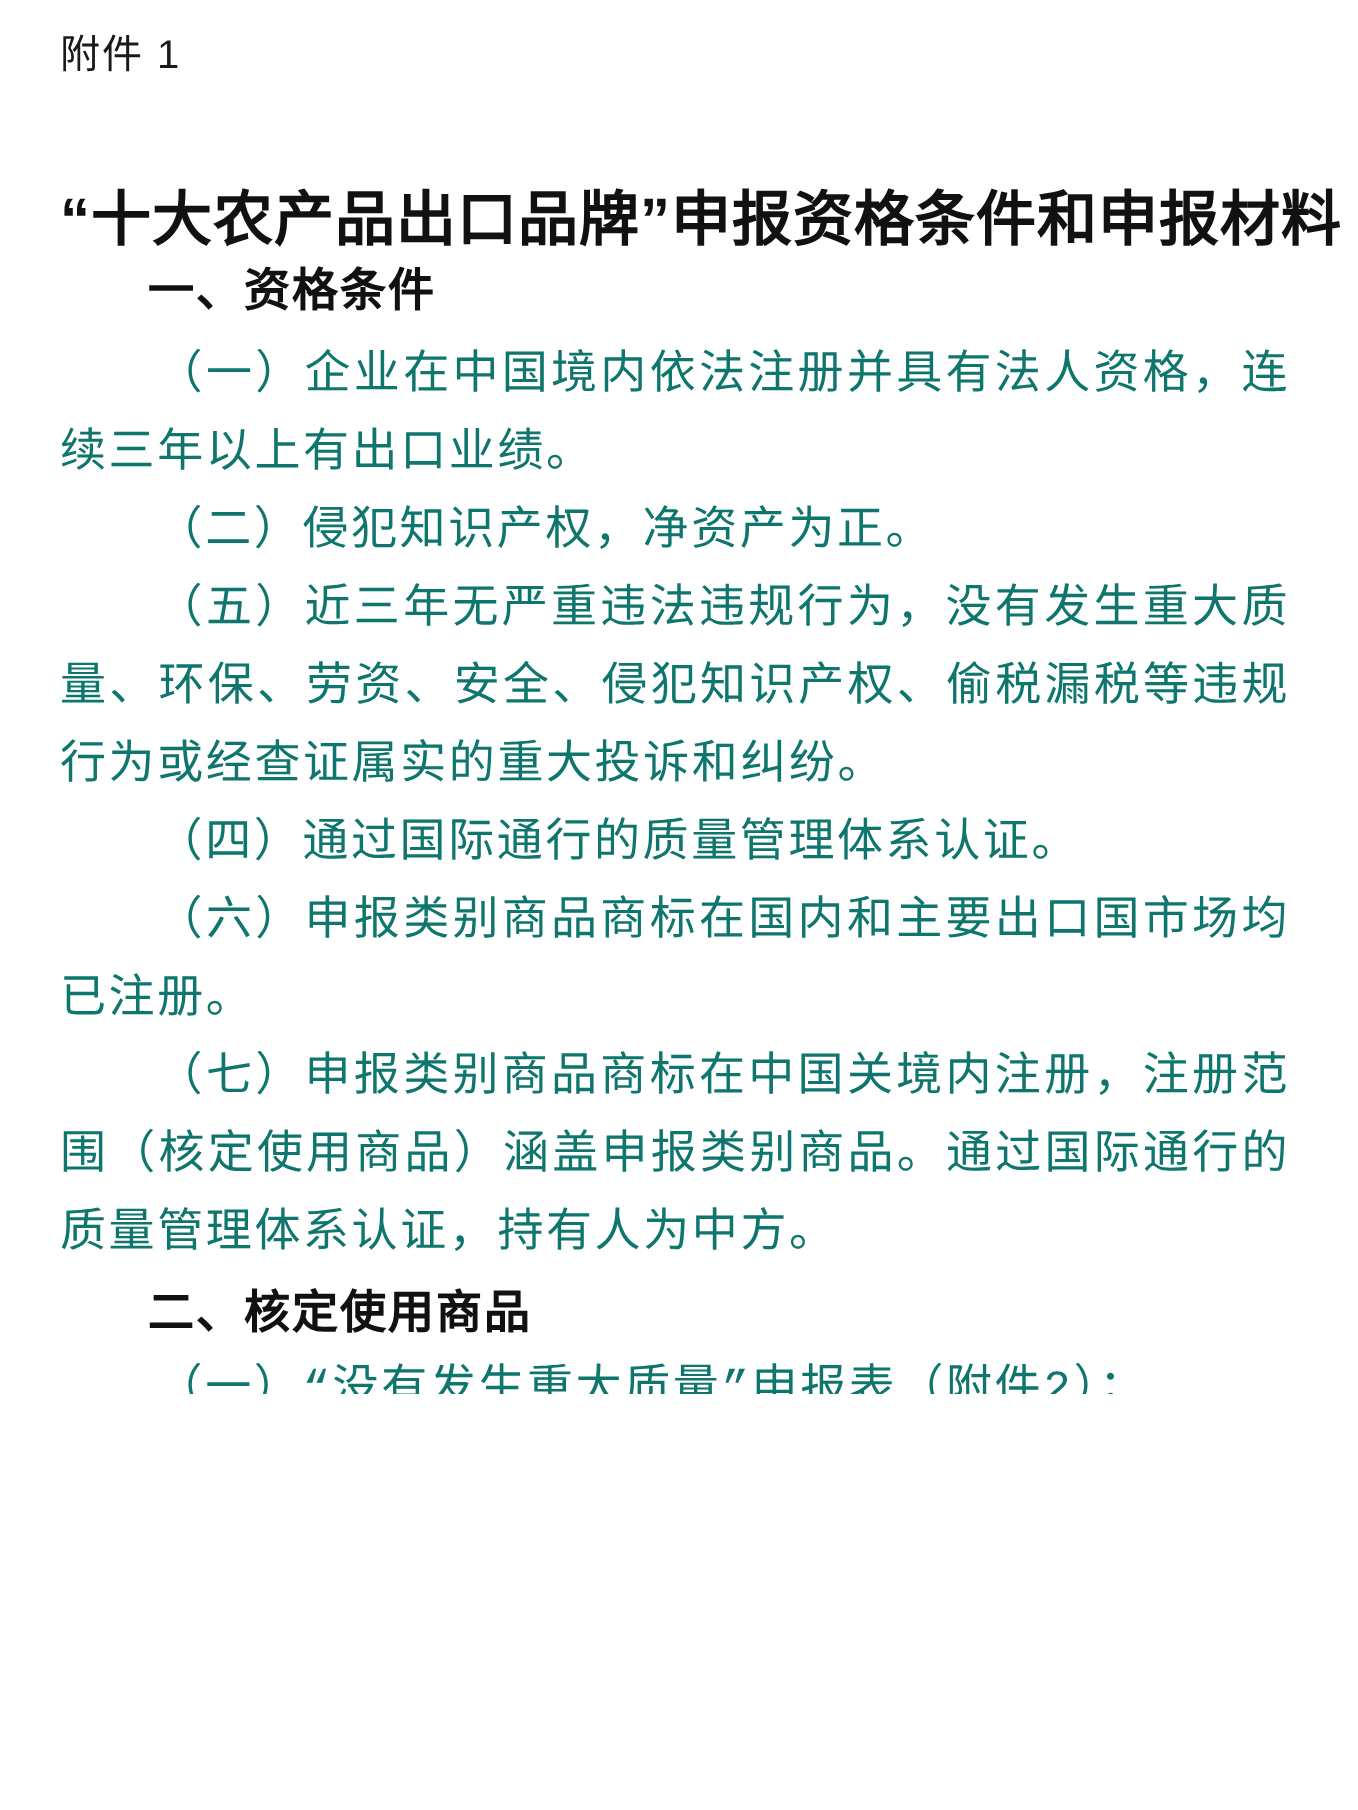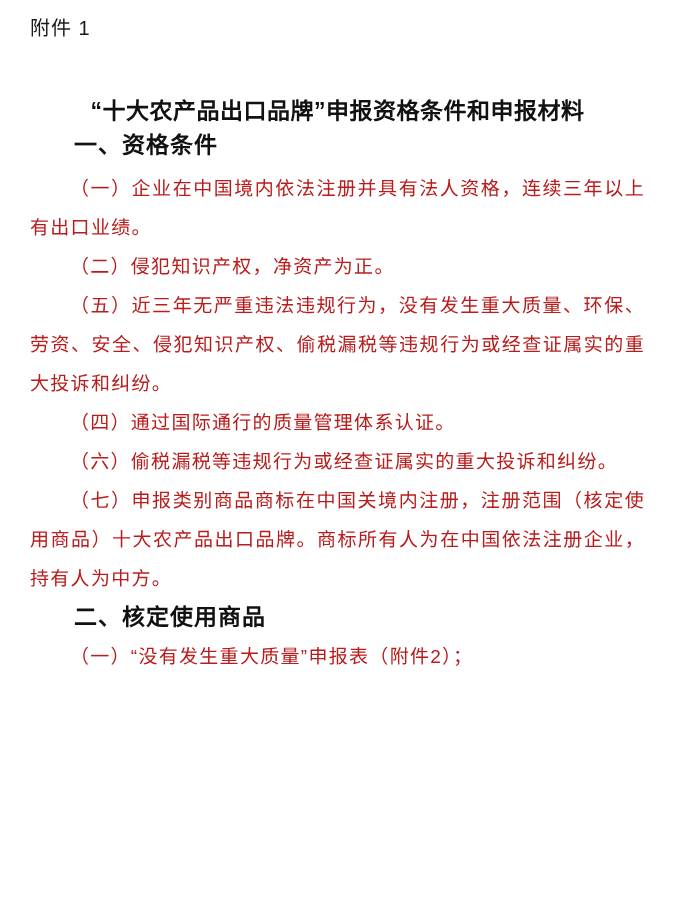--- a/index.html
+++ b/index.html
@@ -20,21 +20,21 @@
   .attachment-label {
     font-family: "Liberation Sans", "DejaVu Sans", sans-serif;
     font-size: 20px;
     line-height: 26px;
     letter-spacing: 1px;
     color: #1a1a1a;
   }
   .doc-title {
     font-family: "Liberation Sans", "DejaVu Sans", sans-serif;
     font-weight: bold;
-    font-size: 23px;
+    font-size: 30px;
     line-height: 38px;
     letter-spacing: 0.5px;
     text-align: center;
     margin: 51px 0 0 0;
     color: #111;
     white-space: nowrap;
   }
   .section-heading {
     font-family: "Liberation Sans", "DejaVu Sans", sans-serif;
     font-weight: bold;
@@ -44,48 +44,48 @@
     margin: 0 0 0 44px;
   }
   .section-heading.first {
     margin-bottom: 9px;
     line-height: 30px;
   }
   .section-heading.second {
     line-height: 39px;
   }
   .body-para {
-    font-family: Liberation Sans, sans-serif;
-    font-size: 19px;
+    font-family: Liberation Mono, monospace;
+    font-size: 23px;
     line-height: 39px;
     letter-spacing: 1.3px;
     text-align: justify;
     text-indent: 2.1em;
     margin: 0;
-    color: #b91c1c;
+    color: #0f766e;
   }
 </style>
 </head>
 <body>
 
 <div class="page">
 
   <div class="attachment-label">附件 1</div>
 
   <h1 class="doc-title">“十大农产品出口品牌”申报资格条件和申报材料</h1>
 
   <section>
     <h2 class="section-heading first">一、资格条件</h2>
 
     <p class="body-para">（一）企业在中国境内依法注册并具有法人资格，连续三年以上有出口业绩。</p>
     <p class="body-para">（二）侵犯知识产权，净资产为正。</p>
     <p class="body-para">（五）近三年无严重违法违规行为，没有发生重大质量、环保、劳资、安全、侵犯知识产权、偷税漏税等违规行为或经查证属实的重大投诉和纠纷。</p>
     <p class="body-para">（四）通过国际通行的质量管理体系认证。</p>
-    <p class="body-para">（六）偷税漏税等违规行为或经查证属实的重大投诉和纠纷。</p>
-    <p class="body-para">（七）申报类别商品商标在中国关境内注册，注册范围（核定使用商品）十大农产品出口品牌。商标所有人为在中国依法注册企业，持有人为中方。</p>
+    <p class="body-para">（六）申报类别商品商标在国内和主要出口国市场均已注册。</p>
+    <p class="body-para">（七）申报类别商品商标在中国关境内注册，注册范围（核定使用商品）涵盖申报类别商品。通过国际通行的质量管理体系认证，持有人为中方。</p>
   </section>
 
   <section>
     <h2 class="section-heading second">二、核定使用商品</h2>
 
     <p class="body-para">（一）“没有发生重大质量”申报表（附件2）；</p>
   </section>
 
 </div>
 

